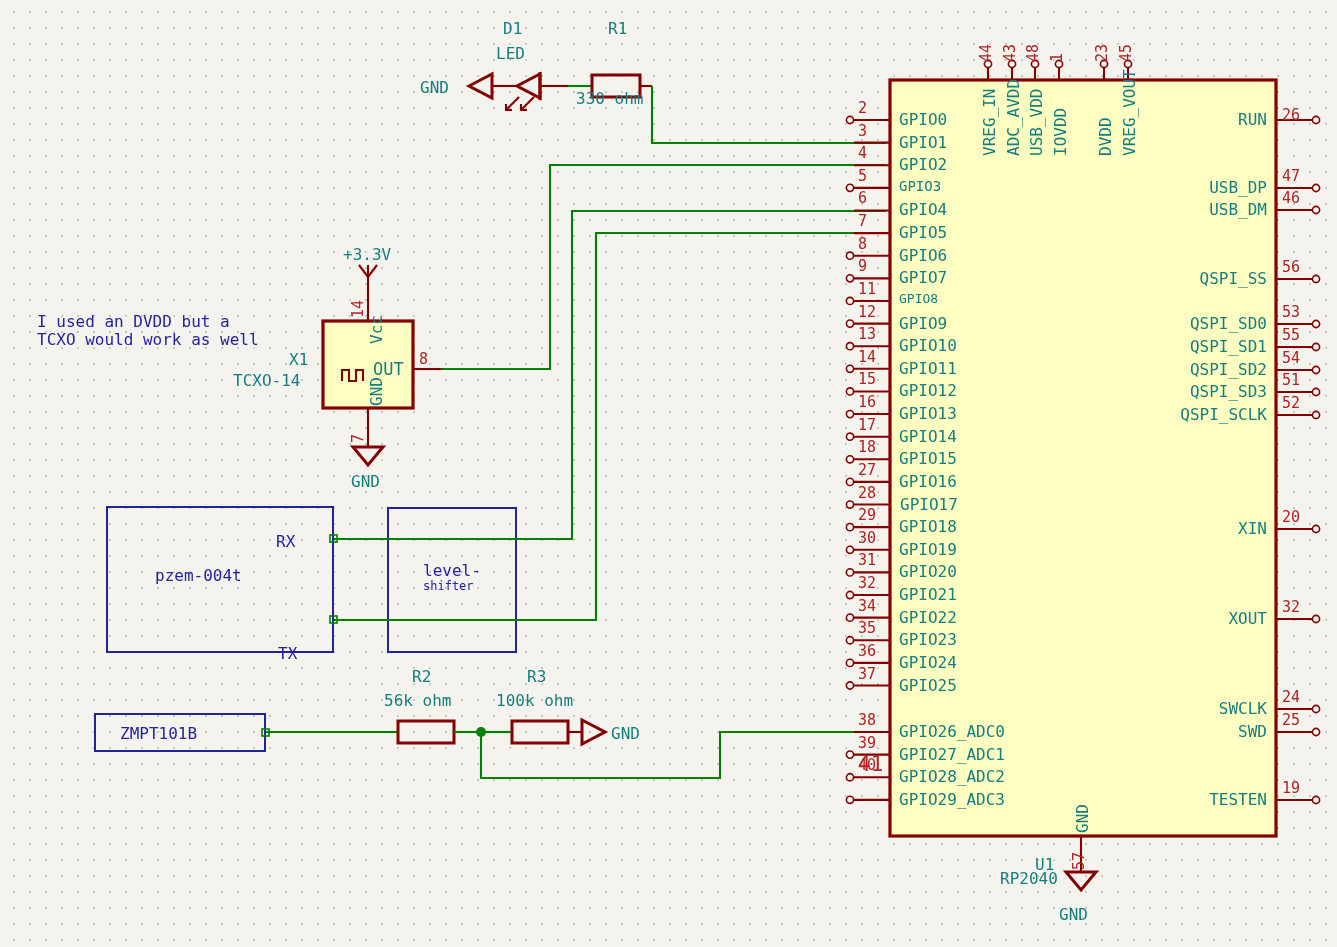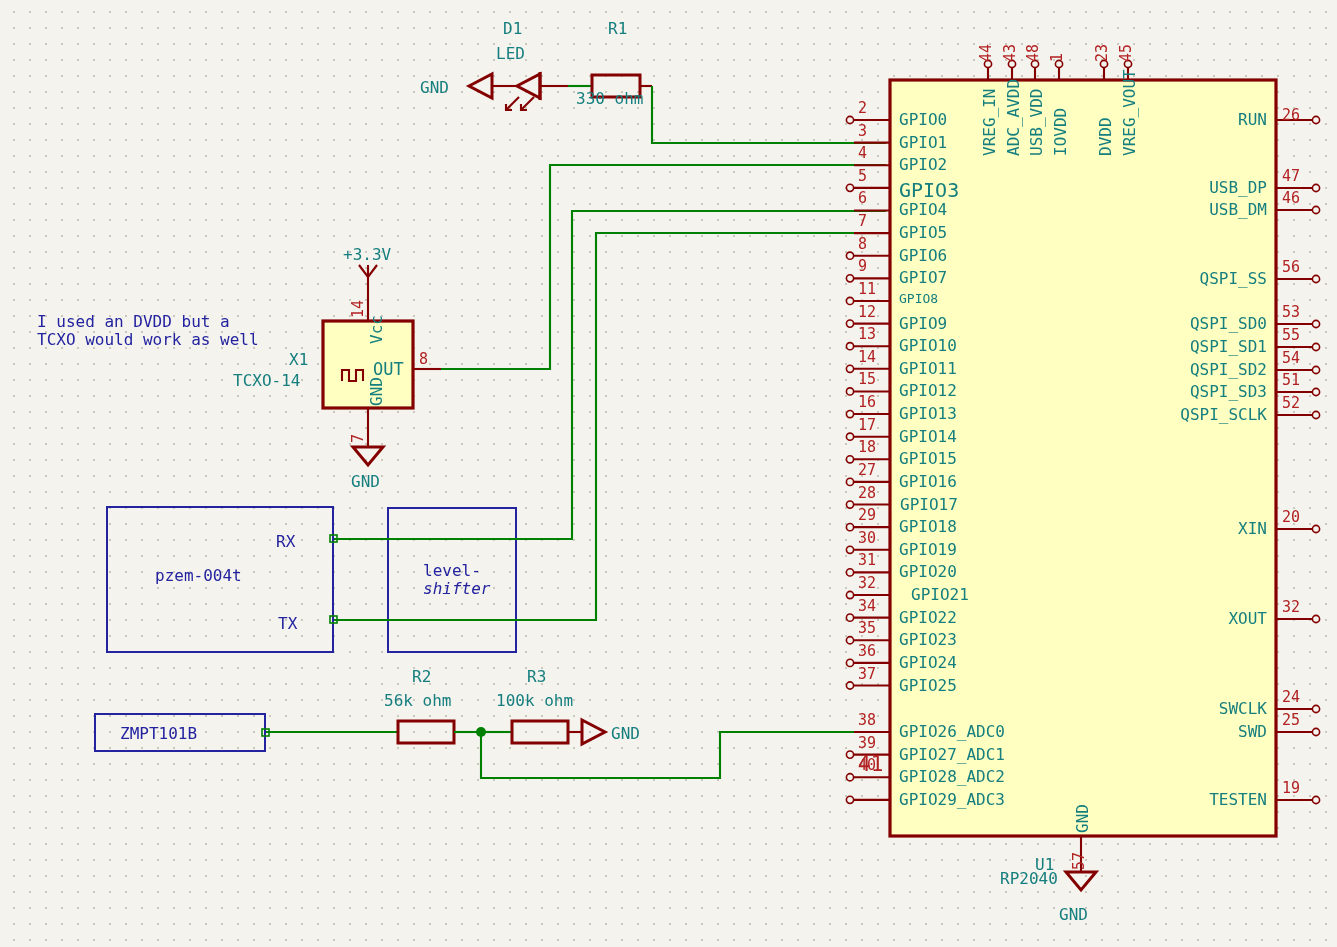--- a/index.html
+++ b/index.html
@@ -219,21 +219,21 @@
   </svg>
 
   <div id="text-layer">
       <div class="t red" style="left: 858px; top: 99px; font-size: 15px;">2</div>
       <div class="t teal" style="left: 899px; top: 110px; font-size: 16px;">GPIO0</div>
       <div class="t red" style="left: 858px; top: 121.62px; font-size: 15px;">3</div>
       <div class="t teal" style="left: 899px; top: 132.62px; font-size: 16px;">GPIO1</div>
       <div class="t red" style="left: 858px; top: 144.24px; font-size: 15px;">4</div>
       <div class="t teal" style="left: 899px; top: 155.24px; font-size: 16px;">GPIO2</div>
       <div class="t red" style="left: 858px; top: 166.86px; font-size: 15px;">5</div>
-      <div class="t teal" style="left: 899px; top: 177.86px; font-size: 20px; text-align: center;">GPIO3</div>
+      <div class="t teal" style="left: 899px; top: 177.86px; font-size: 14px; text-align: center;">GPIO3</div>
       <div class="t red" style="left: 858px; top: 189.48px; font-size: 15px;">6</div>
       <div class="t teal" style="left: 899px; top: 200.48px; font-size: 16px;">GPIO4</div>
       <div class="t red" style="left: 858px; top: 212.1px; font-size: 15px;">7</div>
       <div class="t teal" style="left: 899px; top: 223.1px; font-size: 16px;">GPIO5</div>
       <div class="t red" style="left: 858px; top: 234.72px; font-size: 15px;">8</div>
       <div class="t teal" style="left: 899px; top: 245.72px; font-size: 16px;">GPIO6</div>
       <div class="t red" style="left: 858px; top: 257.34px; font-size: 15px;">9</div>
       <div class="t teal" style="left: 899px; top: 268.34px; font-size: 16px;">GPIO7</div>
       <div class="t red" style="left: 858px; top: 279.96px; font-size: 15px;">11</div>
       <div class="t teal" style="left: 899px; top: 290.96px; font-size: 13px;">GPIO8</div>
@@ -255,21 +255,21 @@
       <div class="t teal" style="left: 899px; top: 471.92px; font-size: 16px;">GPIO16</div>
       <div class="t red" style="left: 858px; top: 483.54px; font-size: 15px;">28</div>
       <div class="t teal" style="left: 900px; top: 494.54px; font-size: 16px;">GPIO17</div>
       <div class="t red" style="left: 858px; top: 506.16px; font-size: 15px;">29</div>
       <div class="t teal" style="left: 899px; top: 517.16px; font-size: 16px;">GPIO18</div>
       <div class="t red" style="left: 858px; top: 528.78px; font-size: 15px;">30</div>
       <div class="t teal" style="left: 899px; top: 539.78px; font-size: 16px;">GPIO19</div>
       <div class="t red" style="left: 858px; top: 551.4px; font-size: 15px;">31</div>
       <div class="t teal" style="left: 899px; top: 562.4px; font-size: 16px;">GPIO20</div>
       <div class="t red" style="left: 858px; top: 574.02px; font-size: 15px;">32</div>
-      <div class="t teal" style="left: 899px; top: 585.02px; font-size: 16px; margin-left: 12px;">GPIO21</div>
+      <div class="t teal" style="left: 899px; top: 585.02px; font-size: 16px;">GPIO21</div>
       <div class="t red" style="left: 858px; top: 596.64px; font-size: 15px;">34</div>
       <div class="t teal" style="left: 899px; top: 607.64px; font-size: 16px;">GPIO22</div>
       <div class="t red" style="left: 858px; top: 619.26px; font-size: 15px;">35</div>
       <div class="t teal" style="left: 899px; top: 630.26px; font-size: 16px;">GPIO23</div>
       <div class="t red" style="left: 858px; top: 641.88px; font-size: 15px;">36</div>
       <div class="t teal" style="left: 899px; top: 652.88px; font-size: 16px;">GPIO24</div>
       <div class="t red" style="left: 858px; top: 664.5px; font-size: 15px;">37</div>
       <div class="t teal" style="left: 899px; top: 675.5px; font-size: 16px;">GPIO25</div>
       <div class="t red" style="left: 858px; top: 711px; font-size: 15px;">38</div>
       <div class="t teal" style="left: 899px; top: 722px; font-size: 16px;">GPIO26_ADC0</div>
@@ -336,23 +336,23 @@
       <div class="t red" style="left: 349px; top: 443px; font-size: 15px; transform-origin: 0px 0px; transform: rotate(-90deg);">7</div>
       <div class="t teal" style="left: 373px; top: 359px; font-size: 17px;">OUT</div>
       <div class="t red" style="left: 419px; top: 350px; font-size: 15px;">8</div>
       <div class="t teal" style="left: 351px; top: 472px; font-size: 16px;">GND</div>
       <div class="t teal" style="left: 289px; top: 350px; font-size: 16px;">X1</div>
       <div class="t teal" style="left: 233px; top: 371px; font-size: 16px;">TCXO-14</div>
       <div class="t blue" style="left: 37px; top: 312px; font-size: 16px;">I used an DVDD but a</div>
       <div class="t blue" style="left: 37px; top: 330px; font-size: 16px;">TCXO would work as well</div>
       <div class="t blue" style="left: 155px; top: 566px; font-size: 16px;">pzem-004t</div>
       <div class="t blue" style="left: 276px; top: 532px; font-size: 16px;">RX</div>
-      <div class="t blue" style="left: 278px; top: 614px; font-size: 16px;">TX</div>
+      <div class="t blue" style="left: 278px; top: 644px; font-size: 16px;">TX</div>
       <div class="t blue" style="left: 423px; top: 561px; font-size: 16px;">level-</div>
-      <div class="t blue" style="left: 423px; top: 579px; font-size: 16px; font-style: italic;">shifter</div>
+      <div class="t blue" style="left: 423px; top: 579px; font-size: 12px;">shifter</div>
       <div class="t blue" style="left: 120px; top: 724px; font-size: 16px;">ZMPT101B</div>
       <div class="t teal" style="left: 412px; top: 667px; font-size: 16px;">R2</div>
       <div class="t teal" style="left: 384px; top: 691px; font-size: 16px;">56k ohm</div>
       <div class="t teal" style="left: 527px; top: 667px; font-size: 16px;">R3</div>
       <div class="t teal" style="left: 496px; top: 691px; font-size: 16px;">100k ohm</div>
       <div class="t teal" style="left: 611px; top: 724px; font-size: 16px;">GND</div>
     </div>
 
 </div>
 

